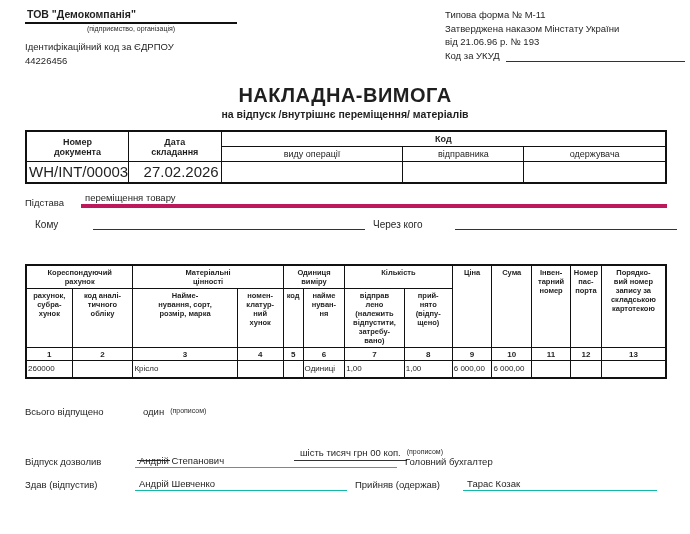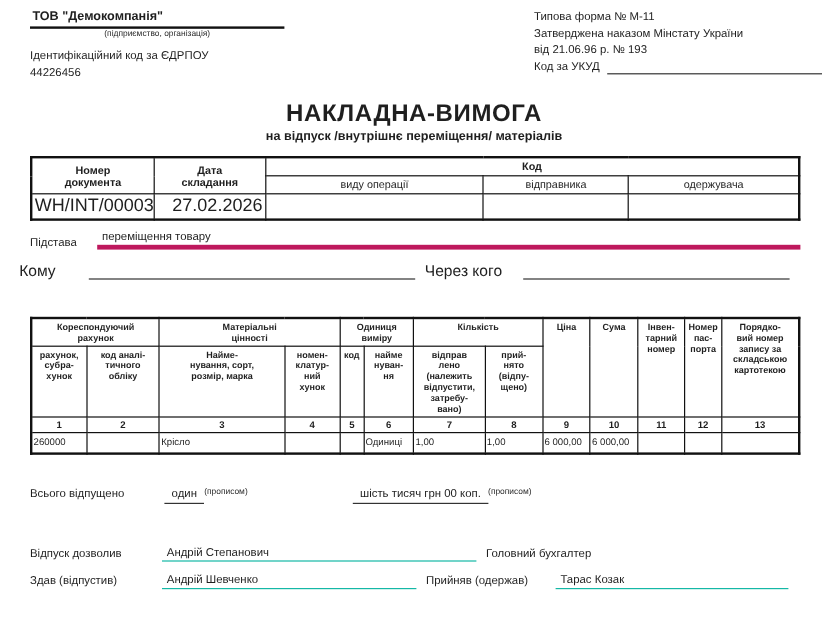--- a/index.html
+++ b/index.html
@@ -35,21 +35,21 @@
 
   .doc-table { position: absolute; left: 25px; top: 130px; border: 2px solid #111; }
   .doc-table th { font-size: 9px; font-weight: bold; text-align: center; vertical-align: middle; padding: 2px; }
   .doc-table .sub th { font-weight: normal; font-size: 9px; padding: 1px 17px; height: 15px; }
   .doc-table td { font-size: 15px; text-align: right; height: 21px; padding: 1px 2px; }
 
   .basis-row { position: absolute; left: 25px; top: 192px; width: 642px; display: flex; align-items: flex-end; font-size: 9.5px; }
   .basis-label { width: 56px; }
   .basis-value { flex: 1; border-bottom: 4px solid #be185d; padding: 0 4px 1px 4px; }
 
-  .komu-row { position: absolute; left: 16px; top: 218px; width: 642px; display: flex; align-items: flex-end; font-size: 13px; }
+  .komu-row { position: absolute; left: 35px; top: 218px; width: 642px; display: flex; align-items: flex-end; font-size: 10px; }
   .komu-label { width: 58px; }
   .komu-line { width: 272px; border-bottom: 1px solid #333; height: 12px; padding: 0 4px; margin-right: 8px; }
   .via-label { width: 68px; }
   .via-line { flex: 1; border-bottom: 1px solid #333; height: 12px; margin-left: 14px; padding: 0 4px; }
 
   .items-table { position: absolute; left: 25px; top: 264px; border: 2px solid #111; }
   .items-table th {
     font-size: 7.5px; font-weight: bold; text-align: center;
     vertical-align: top; padding: 2px 1px; line-height: 1.2;
   }
@@ -57,21 +57,21 @@
   .items-table .data td { font-size: 8px; text-align: left; height: 17px; padding: 1px; }
 
   
   .totals-row { position: absolute; left: 25px; top: 404px; width: 642px; display: flex; font-size: 9.5px; }
   .totals-label { width: 112px; padding-top: 2px; }
   .blank-box { display: flex; flex-direction: row; }
   .blank-box .line { border-bottom: 1px solid #333; padding: 2px 6px 2px 6px; min-height: 14px; }
   .blank-box .hint { font-size: 7px; text-align: center; color: #2a2a2a; margin-top: 3px; }
   .count-box { width: 133px; margin-right: 16px; }
   .middle-label { width: 110px; padding-top: 2px; }
-  .sum-box { flex: 1; margin-left: 8px; }
+  .sum-box { flex: 1; margin-left: 8px; margin-top: 41px; }
 
   
   .sig-row { position: absolute; left: 25px; width: 642px; display: flex; align-items: flex-end; font-size: 9.5px; }
   .sig-row-1 { top: 455px; }
   .sig-row-2 { top: 478px; }
   .sig-label { width: 110px; padding-bottom: 1px; }
   .sig-line { border-bottom: 1px solid #14b8a6; padding: 0 4px 1px 4px; }
   .sig-line-1 { width: 262px; }
   .sig-title { margin-left: 8px; padding-bottom: 1px; }
   .sig-line-2a { width: 212px; }

